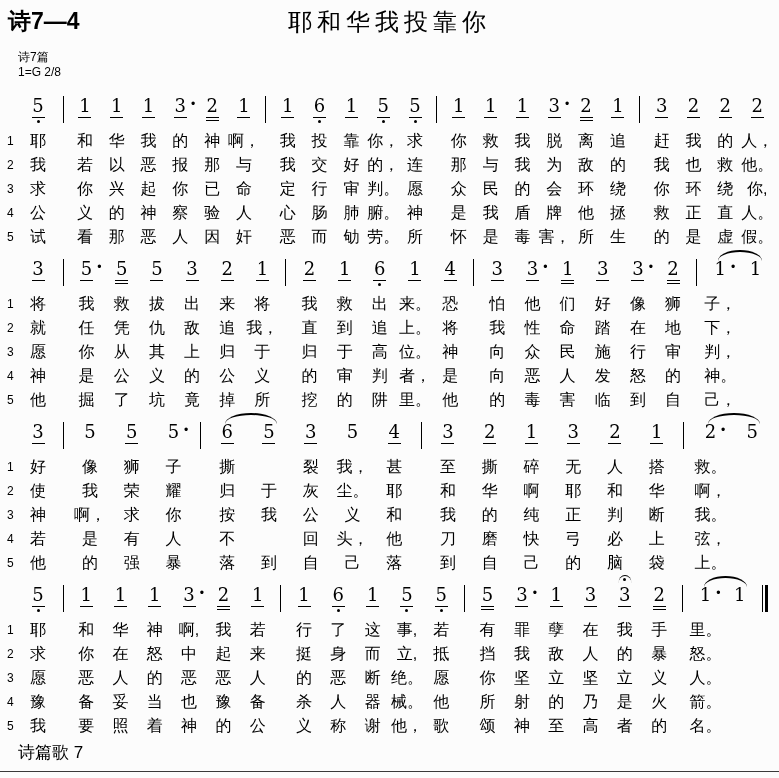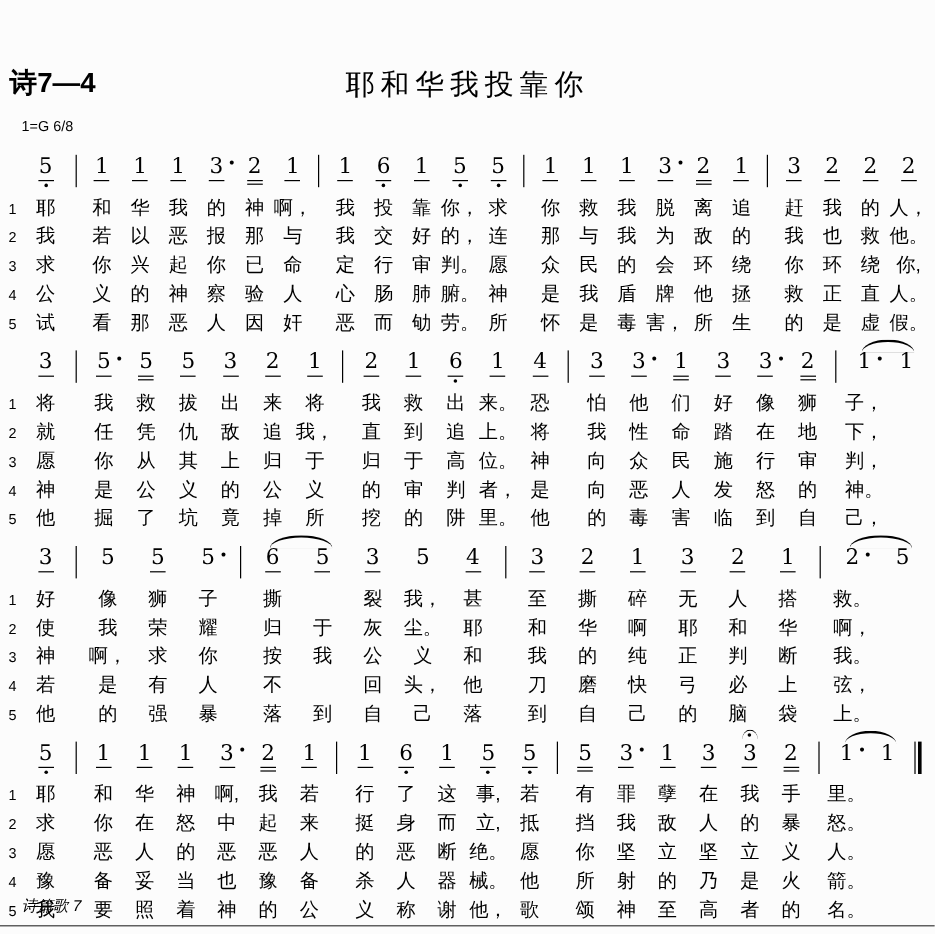--- a/index.html
+++ b/index.html
@@ -1,18 +1,18 @@
 <!DOCTYPE html>
 <html><head>
 <meta charset="utf-8">
 <style>
   html,body{margin:0;padding:0;}
   body{width:779px;height:778px;background:#fcfcfc;color:#000;
        font-family:"Liberation Sans",sans-serif;position:relative;overflow:hidden;}
-  .hdr{position:relative;height:42px;margin-top:48px;}
+  .hdr{position:relative;height:42px;}
   .ref{position:absolute;left:8px;top:6px;font-size:23px;font-weight:bold;}
   .title{position:absolute;left:50%;transform:translateX(-50%);top:6px;
          font-size:24px;font-weight:normal;letter-spacing:5px;white-space:nowrap;}
   .meta{margin:8px 0 6px 18px;font-size:12px;line-height:15px;}
   #systems{margin-top:2px;}
   .sys{display:flex;align-items:stretch;padding:9px 6px 0 6px;height:154px;}
   .col{display:flex;flex-direction:column;min-width:0;}
   .notecol{flex:1 1 0;}
   .numcol{flex:0 0 13px;}
   .pickup{flex:0 0 38px;}
@@ -30,33 +30,34 @@
   .thin{width:1px;height:27px;background:#000;}
   .thick{width:3px;height:27px;background:#000;}
   .slur{position:absolute;top:-8px;left:45%;width:125%;height:9px;
         border-top:2px solid #000;border-radius:50% 50% 0 0 / 100% 100% 0 0;}
   .fer{position:absolute;top:-9px;left:50%;transform:translateX(-50%);width:13px;height:7px;
        border-top:1.5px solid #000;border-radius:50% 50% 0 0 / 100% 100% 0 0;}
   .fer::after{content:"";position:absolute;top:2px;left:50%;transform:translateX(-50%);
        width:3px;height:3px;border-radius:50%;background:#000;}
   .ly{height:24px;line-height:24px;text-align:center;font-size:16px;white-space:nowrap;}
   .numcol .ly{font-size:12px;text-align:left;padding-left:1px;}
-  .footer{position:absolute;left:18px;bottom:14px;font-size:13px;font-style:italic;}
+  .footer{position:absolute;left:18px;bottom:14px;font-size:17px;}
   .bottom-rule{position:absolute;left:0;right:0;bottom:6px;border-top:1px solid #3a3a3a;}
 </style>
 </head>
 <body>
 
 <div class="page">
   <div class="hdr">
     <div class="ref">诗7—4</div>
     <div class="title">耶和华我投靠你</div>
   </div>
   <div class="meta">
-    <div>1=G 6/8</div>
+    <div>诗7篇</div>
+    <div>1=G 2/8</div>
   </div>
   <div id="systems">
       <div class="sys">
         <div class="col numcol">
           <div class="ncell"></div>
           <div class="ly">1</div>
           <div class="ly">2</div>
           <div class="ly">3</div>
           <div class="ly">4</div>
           <div class="ly">5</div>

